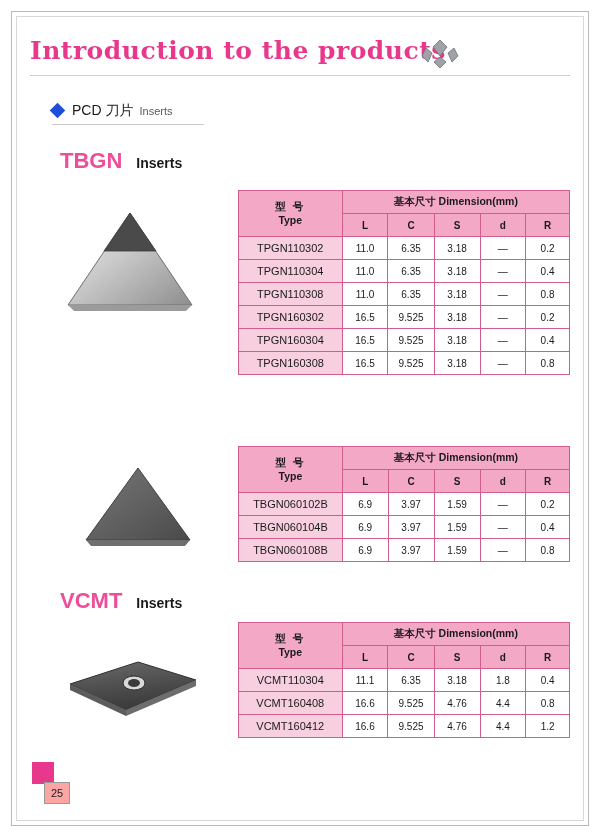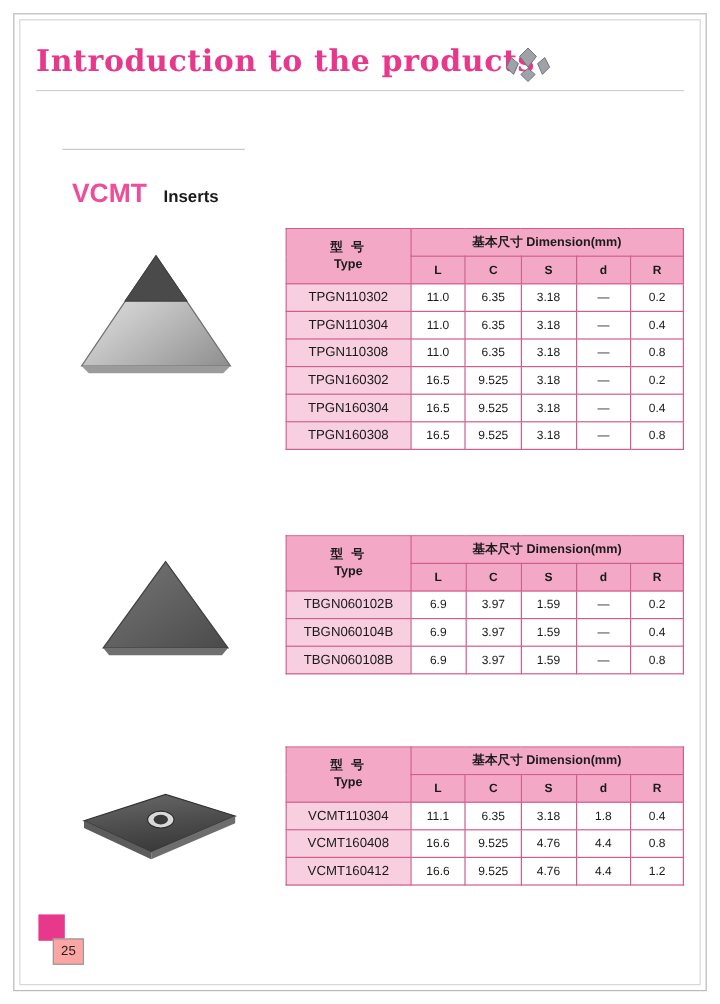--- a/index.html
+++ b/index.html
@@ -204,24 +204,29 @@
     <g fill="#9fa3a8" stroke="#6d7176" stroke-width="0.8">
       <polygon points="20,2 27,9 20,18 13,9"></polygon>
       <polygon points="6,10 12,15 8,24 2,18"></polygon>
       <polygon points="34,10 38,18 32,24 28,15"></polygon>
       <polygon points="20,19 26,24 20,30 14,24"></polygon>
     </g>
   </svg>
 
   <div class="header-rule"></div>
 
+  <div class="pcd-row">
+    <span class="diamond-bullet"></span>
+    <span class="pcd-label">PCD 刀片</span>
+    <span class="pcd-sub">Inserts</span>
+  </div>
   <div class="pcd-underline"></div>
 
   <div class="group-title" style="left:60px; top:148px;">
-    <span>VCMT</span><span class="sub">Inserts</span>
+    <span>TBGN</span><span class="sub">Inserts</span>
   </div>
 
   <svg class="shape-box" style="left:60px; top:205px; width:140px; height:110px;" viewBox="0 0 140 110">
     <defs>
       <linearGradient id="gradTri" x1="0" y1="0" x2="1" y2="1">
         <stop offset="0%" stop-color="#f2f2f2"></stop>
         <stop offset="45%" stop-color="#c9c9c9"></stop>
         <stop offset="100%" stop-color="#8e8e8e"></stop>
       </linearGradient>
     </defs>
@@ -350,20 +355,23 @@
         <td class="typecell">TBGN060108B</td>
         <td class="val">6.9</td>
         <td class="val">3.97</td>
         <td class="val">1.59</td>
         <td class="val">—</td>
         <td class="val">0.8</td>
       </tr>
     </tbody>
   </table>
 
+  <div class="group-title" style="left:60px; top:588px;">
+    <span>VCMT</span><span class="sub">Inserts</span>
+  </div>
 
   <svg class="shape-box" style="left:52px; top:650px; width:160px; height:80px;" viewBox="0 0 160 80">
     <defs>
       <linearGradient id="gradRh" x1="0" y1="0" x2="0.3" y2="1">
         <stop offset="0%" stop-color="#6a6a6a"></stop>
         <stop offset="55%" stop-color="#4f4f4f"></stop>
         <stop offset="100%" stop-color="#3b3b3b"></stop>
       </linearGradient>
     </defs>
     <polygon points="18,34 86,12 144,30 74,60" fill="url(#gradRh)" stroke="#303030" stroke-width="1"></polygon>

